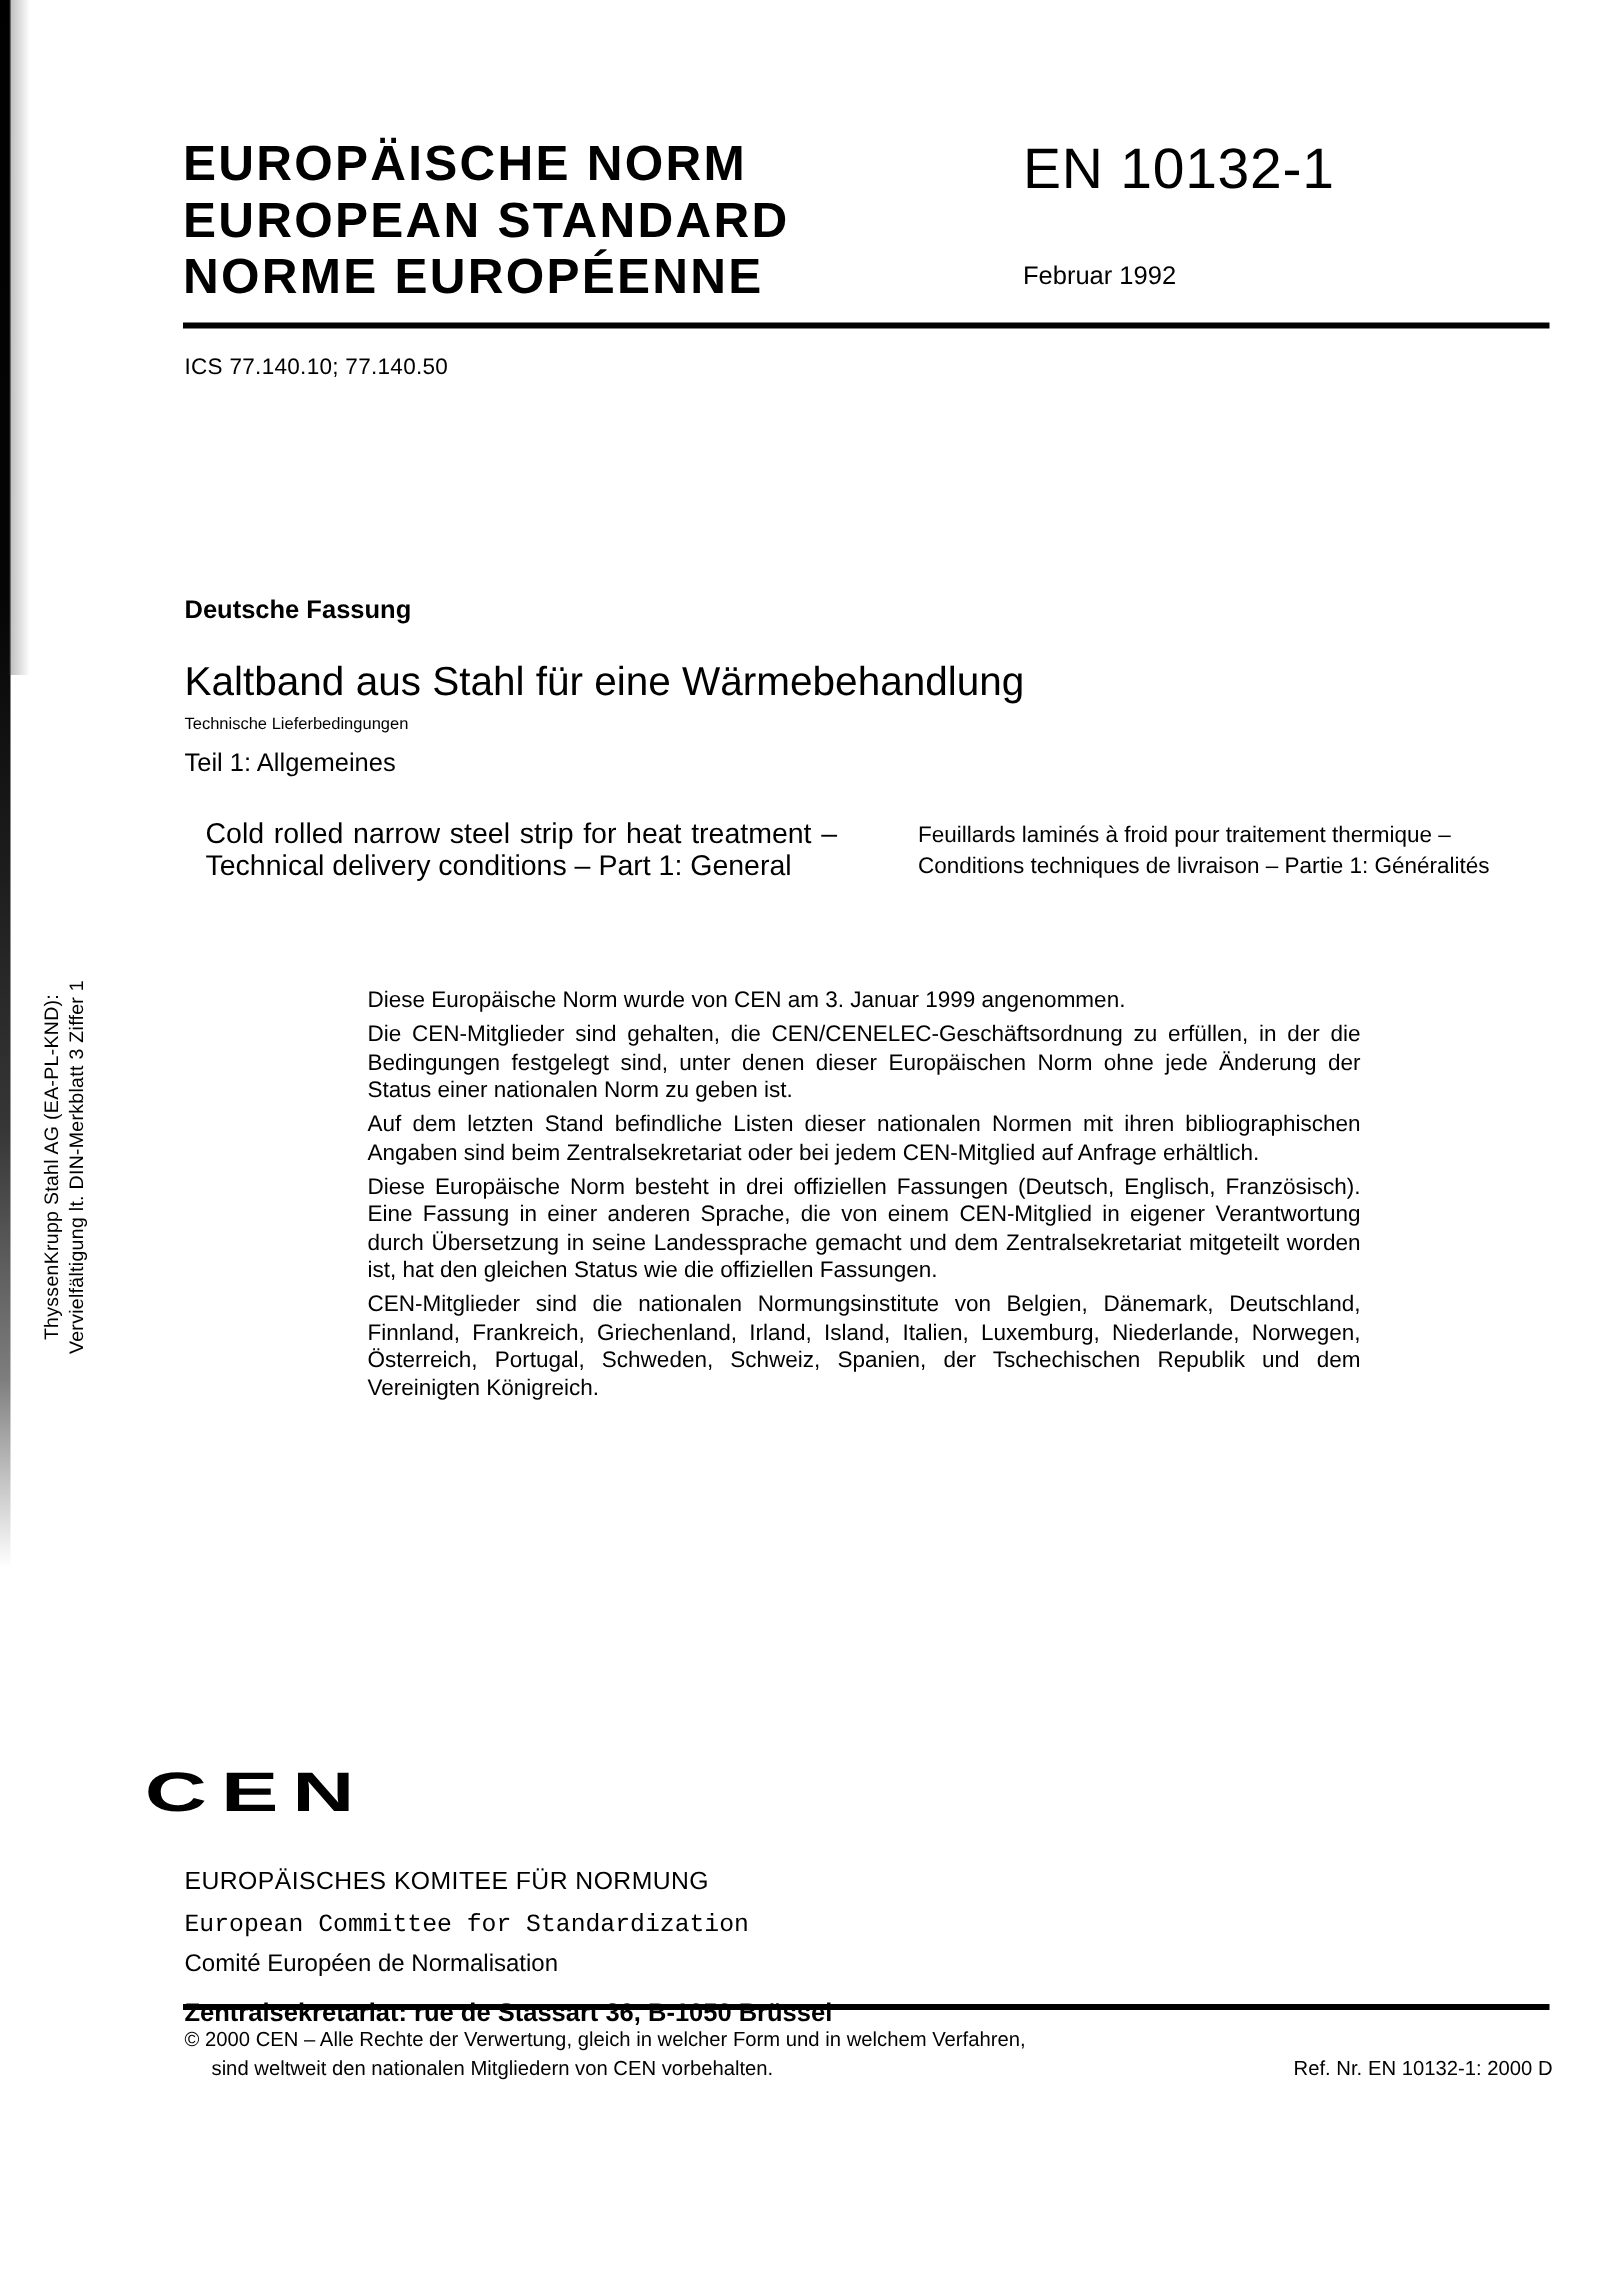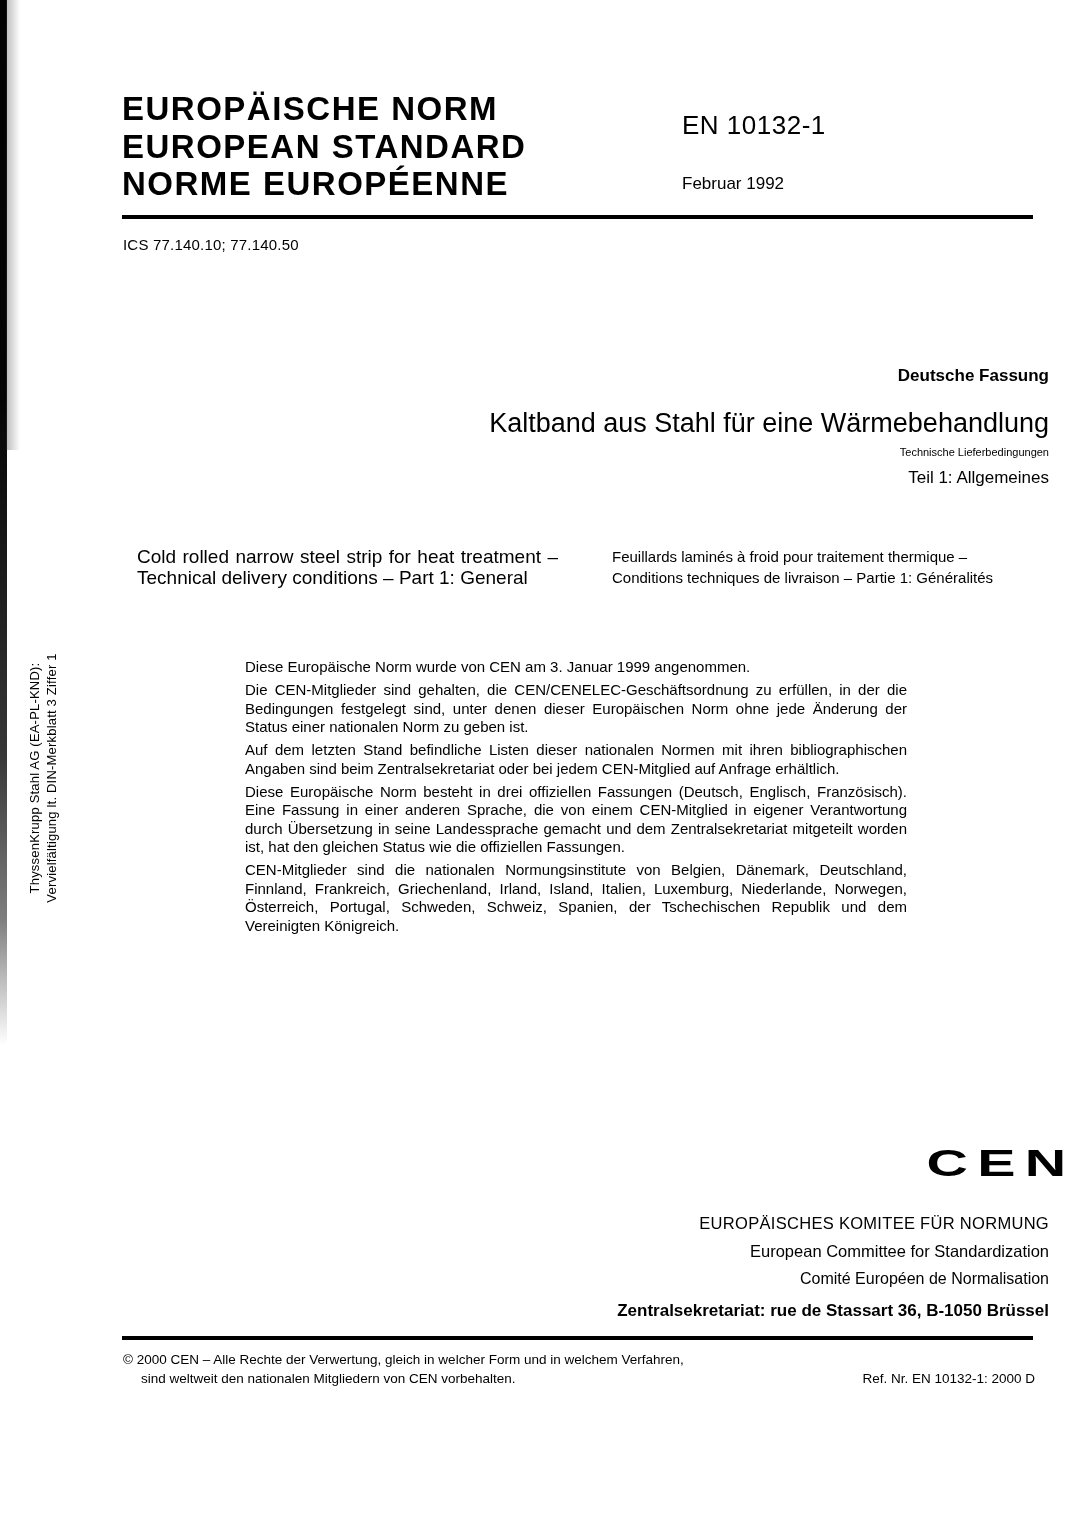--- a/index.html
+++ b/index.html
@@ -33,34 +33,34 @@
     font-size:13px; line-height:16.5px;
     letter-spacing:0.2px;
   }
   
   .org-names {
     position:absolute; left:122px; top:90px;
     font-weight:bold; font-size:33px; line-height:37.5px;
     letter-spacing:1.5px;
   }
   .doc-number {
-    position:absolute; left:682px; top:110px;
-    font-size:26px; letter-spacing:0.5px;
+    position:absolute; left:682px; top:92px;
+    font-size:38px; letter-spacing:0.5px;
   }
   .doc-date {
     position:absolute; left:682px; top:174px;
     font-size:17px;
   }
   .rule { position:absolute; left:122px; width:911px; height:4px; background:#000; }
   .rule-top { top:215px; }
   .rule-bottom { top:1336px; }
   .ics-line { position:absolute; left:123px; top:236px; font-size:15px; letter-spacing:0.2px; }
 
   
-  .centered { position:absolute; left:138px; width:911px; text-align:right; }
+  .centered { position:absolute; left:123px; width:911px; text-align:left;margin-top:31px; }
   .version-label { top:366px; font-size:17px; font-weight:bold; }
   .main-title { top:408px; font-size:27px; }
   .subtitle-1 { top:446px; font-size:11px; }
   .subtitle-2 { top:468px; font-size:17px; }
 
   
   .bi-en {
     position:absolute; left:137px; top:546px; width:421px;
     font-size:19px; line-height:21px; text-align:justify;
   }
@@ -76,21 +76,21 @@
   }
   .body-text p { margin-bottom:4.5px; }
 
   
   .cen-logo {
     top:1143px;
     font-size:37px; font-weight:bold; letter-spacing:6px;
   }
   .cen-logo span { display:inline-block; transform:scaleX(1.55); transform-origin:center; }
   .committee-de { top:1214px; font-size:16.5px; letter-spacing:0.3px; }
-  .committee-en { top:1242px; font-size:16.5px; }
+  .committee-en { top:1242px; font-size:16.5px;font-family:Liberation Mono, monospace; }
   .committee-fr { top:1270px; font-size:16px; }
   .secretariat  { top:1301px; font-size:17px; font-weight:bold; }
 
   
   .copyright-1 { position:absolute; left:123px; top:1352px; font-size:13.5px; }
   .copyright-2 { position:absolute; left:141px; top:1371px; font-size:13.5px; }
   .ref-number  { position:absolute; right:45px; top:1371px; font-size:13.5px; }
 </style>
 </head>
 <body>

